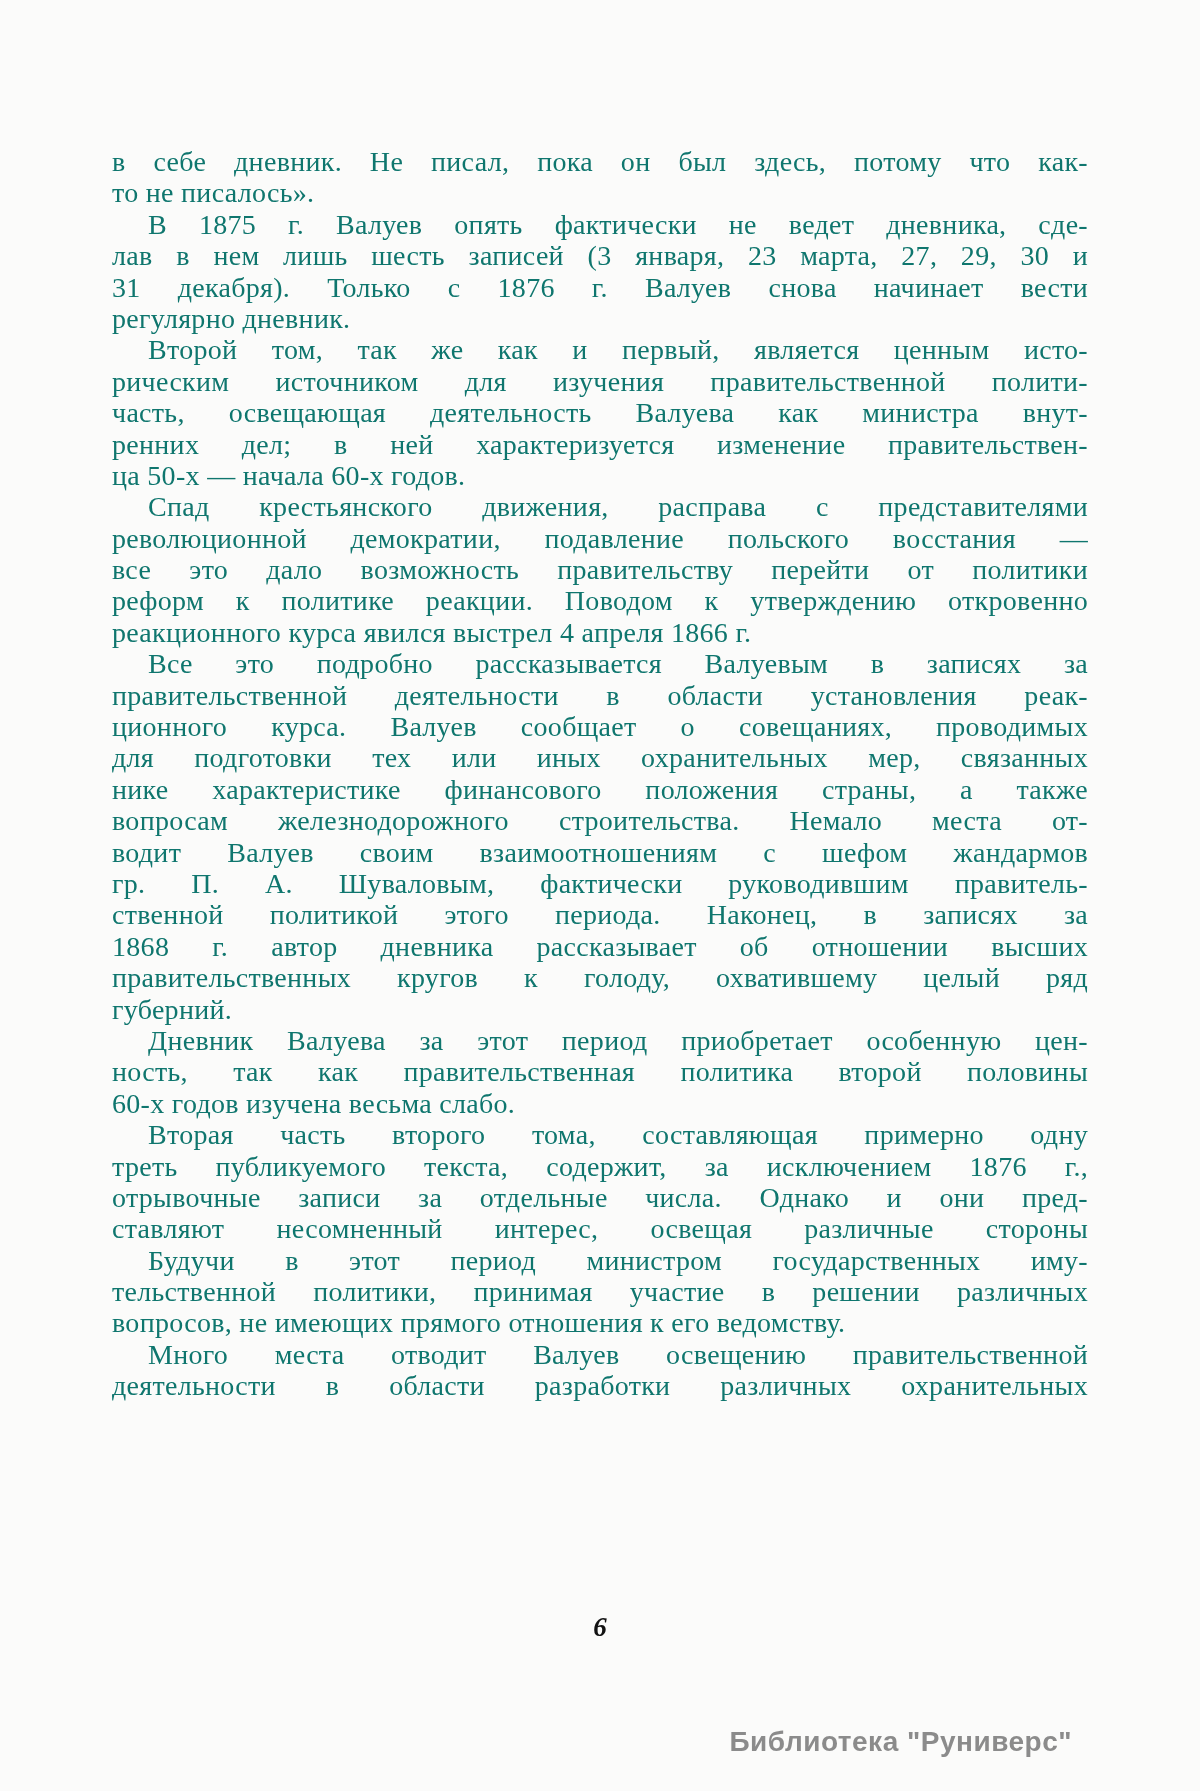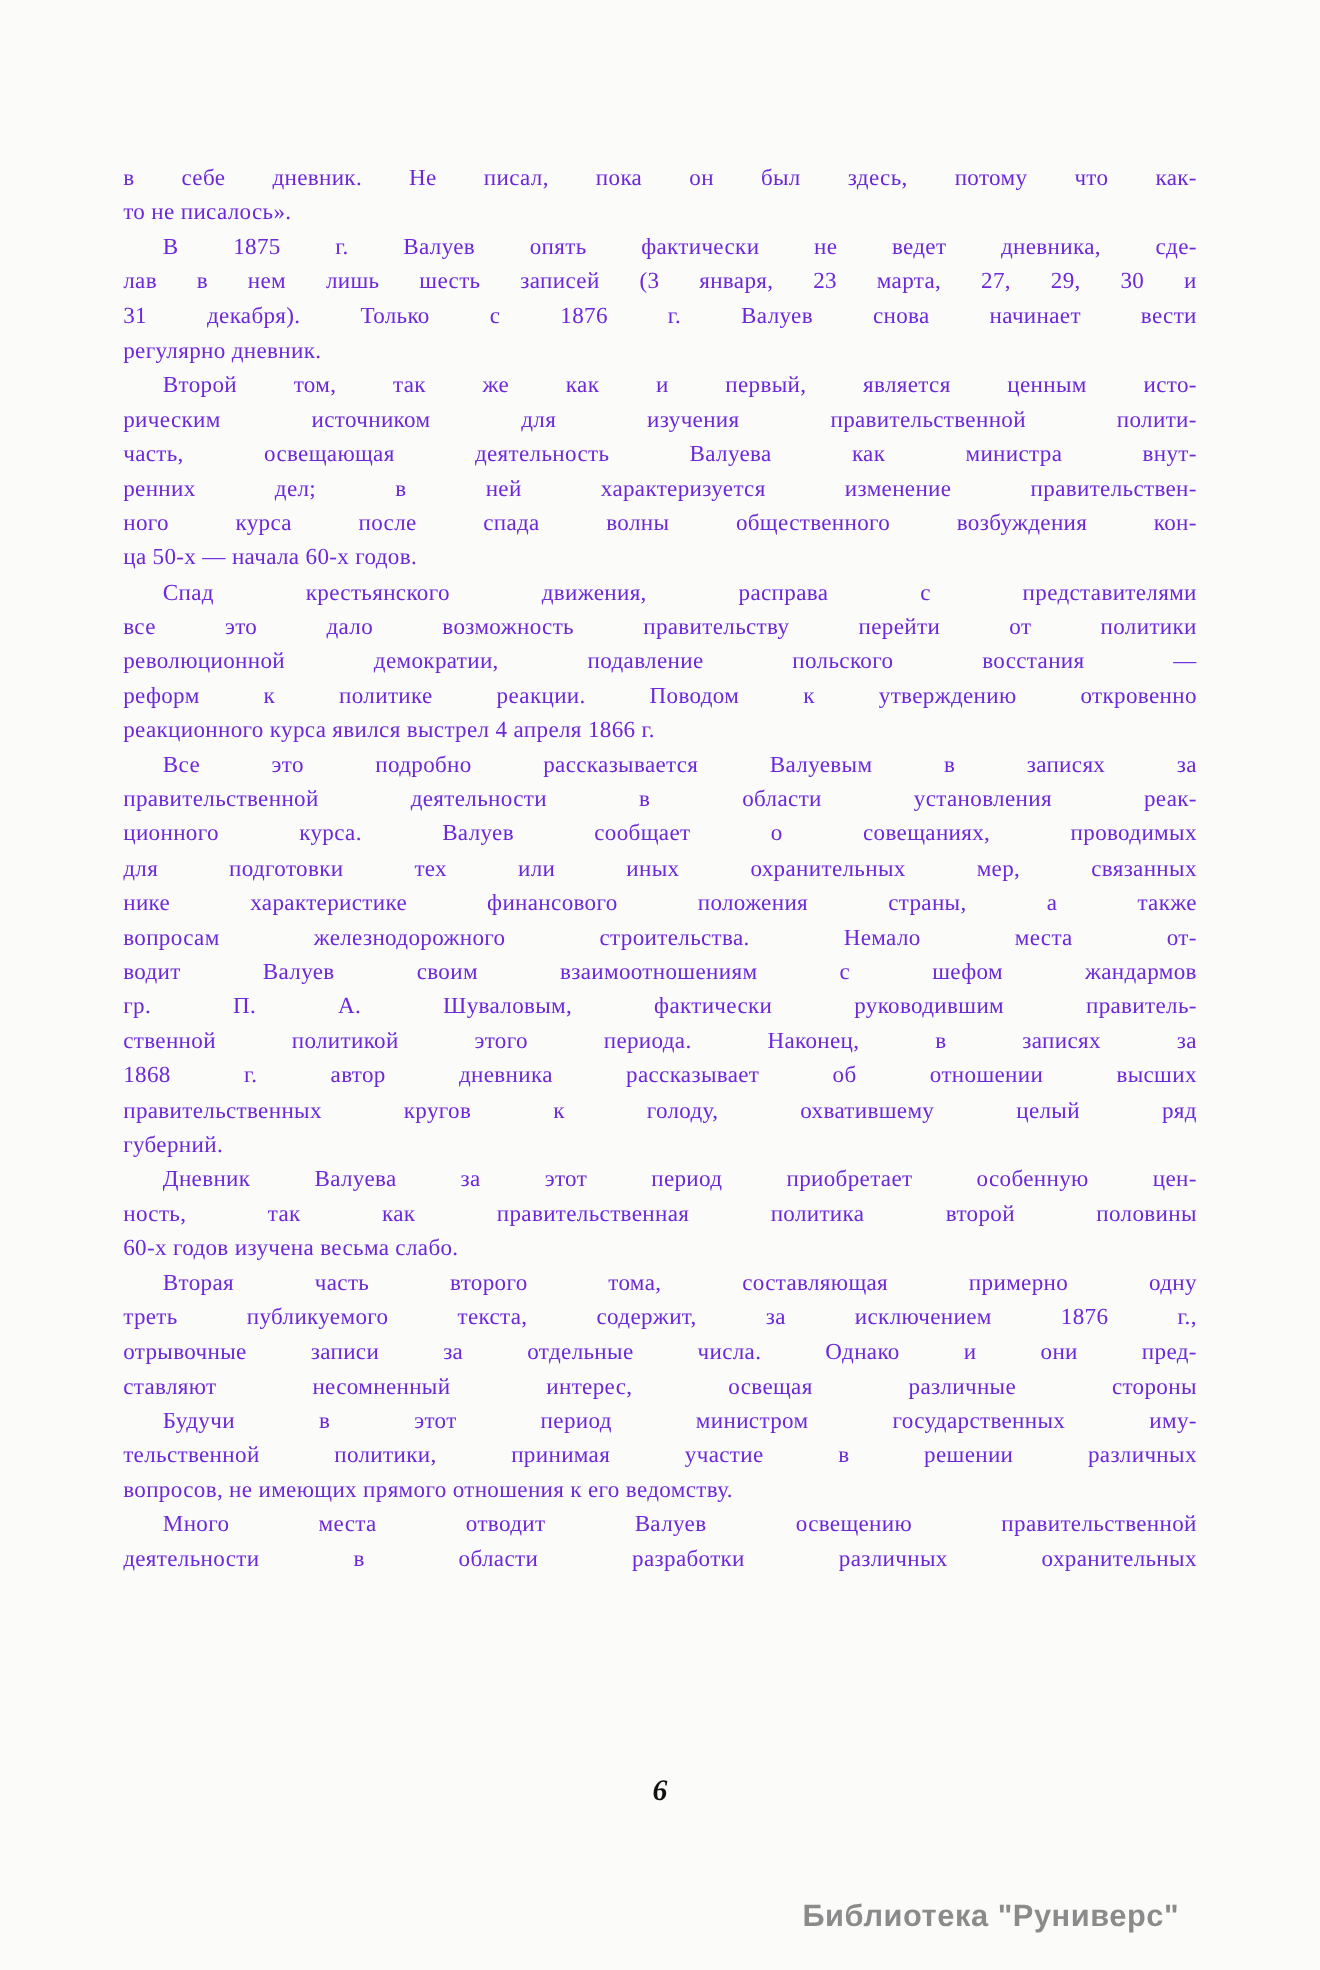--- a/index.html
+++ b/index.html
@@ -8,23 +8,23 @@
     background:#fbfbfa;
     position:relative;
     overflow:hidden;
     font-family:"Liberation Serif",serif;
   }
   .page{position:absolute;inset:0;}
   .text-block{
     position:absolute;
     left:112px;top:146px;width:976px;
     font-family:"Liberation Serif",serif;
-    font-size:21px;
+    font-size:28px;
     line-height:31.4px;
-    color:#6d28d9;
+    color:#0f766e;
     letter-spacing:0.3px;
   }
   .para{margin:0;padding:0;}
   .line{
     text-align:justify;
     text-align-last:justify;
     height:31.4px;
     overflow:hidden;
   }
   .line.indent{text-indent:36px;}
@@ -62,27 +62,26 @@
         <div class="line indent">В 1875 г. Валуев опять фактически не ведет дневника, сде-</div>
         <div class="line">лав в нем лишь шесть записей (3 января, 23 марта, 27, 29, 30 и</div>
         <div class="line">31 декабря). Только с 1876 г. Валуев снова начинает вести</div>
         <div class="line end">регулярно дневник.</div>
       </div>
       <div class="para">
         <div class="line indent">Второй том, так же как и первый, является ценным исто-</div>
         <div class="line">рическим источником для изучения правительственной полити-</div>
         <div class="line">часть, освещающая деятельность Валуева как министра внут-</div>
         <div class="line">ренних дел; в ней характеризуется изменение правительствен-</div>
-        <div class="line">ного курса после спада волны общественного возбуждения кон-</div>
         <div class="line end">ца 50-х — начала 60-х годов.</div>
       </div>
       <div class="para">
         <div class="line indent">Спад крестьянского движения, расправа с представителями</div>
+        <div class="line">революционной демократии, подавление польского восстания —</div>
         <div class="line">все это дало возможность правительству перейти от политики</div>
-        <div class="line">революционной демократии, подавление польского восстания —</div>
         <div class="line">реформ к политике реакции. Поводом к утверждению откровенно</div>
         <div class="line end">реакционного курса явился выстрел 4 апреля 1866 г.</div>
       </div>
       <div class="para">
         <div class="line indent">Все это подробно рассказывается Валуевым в записях за</div>
         <div class="line">правительственной деятельности в области установления реак-</div>
         <div class="line">ционного курса. Валуев сообщает о совещаниях, проводимых</div>
         <div class="line">для подготовки тех или иных охранительных мер, связанных</div>
         <div class="line">нике характеристике финансового положения страны, а также</div>
         <div class="line">вопросам железнодорожного строительства. Немало места от-</div>

